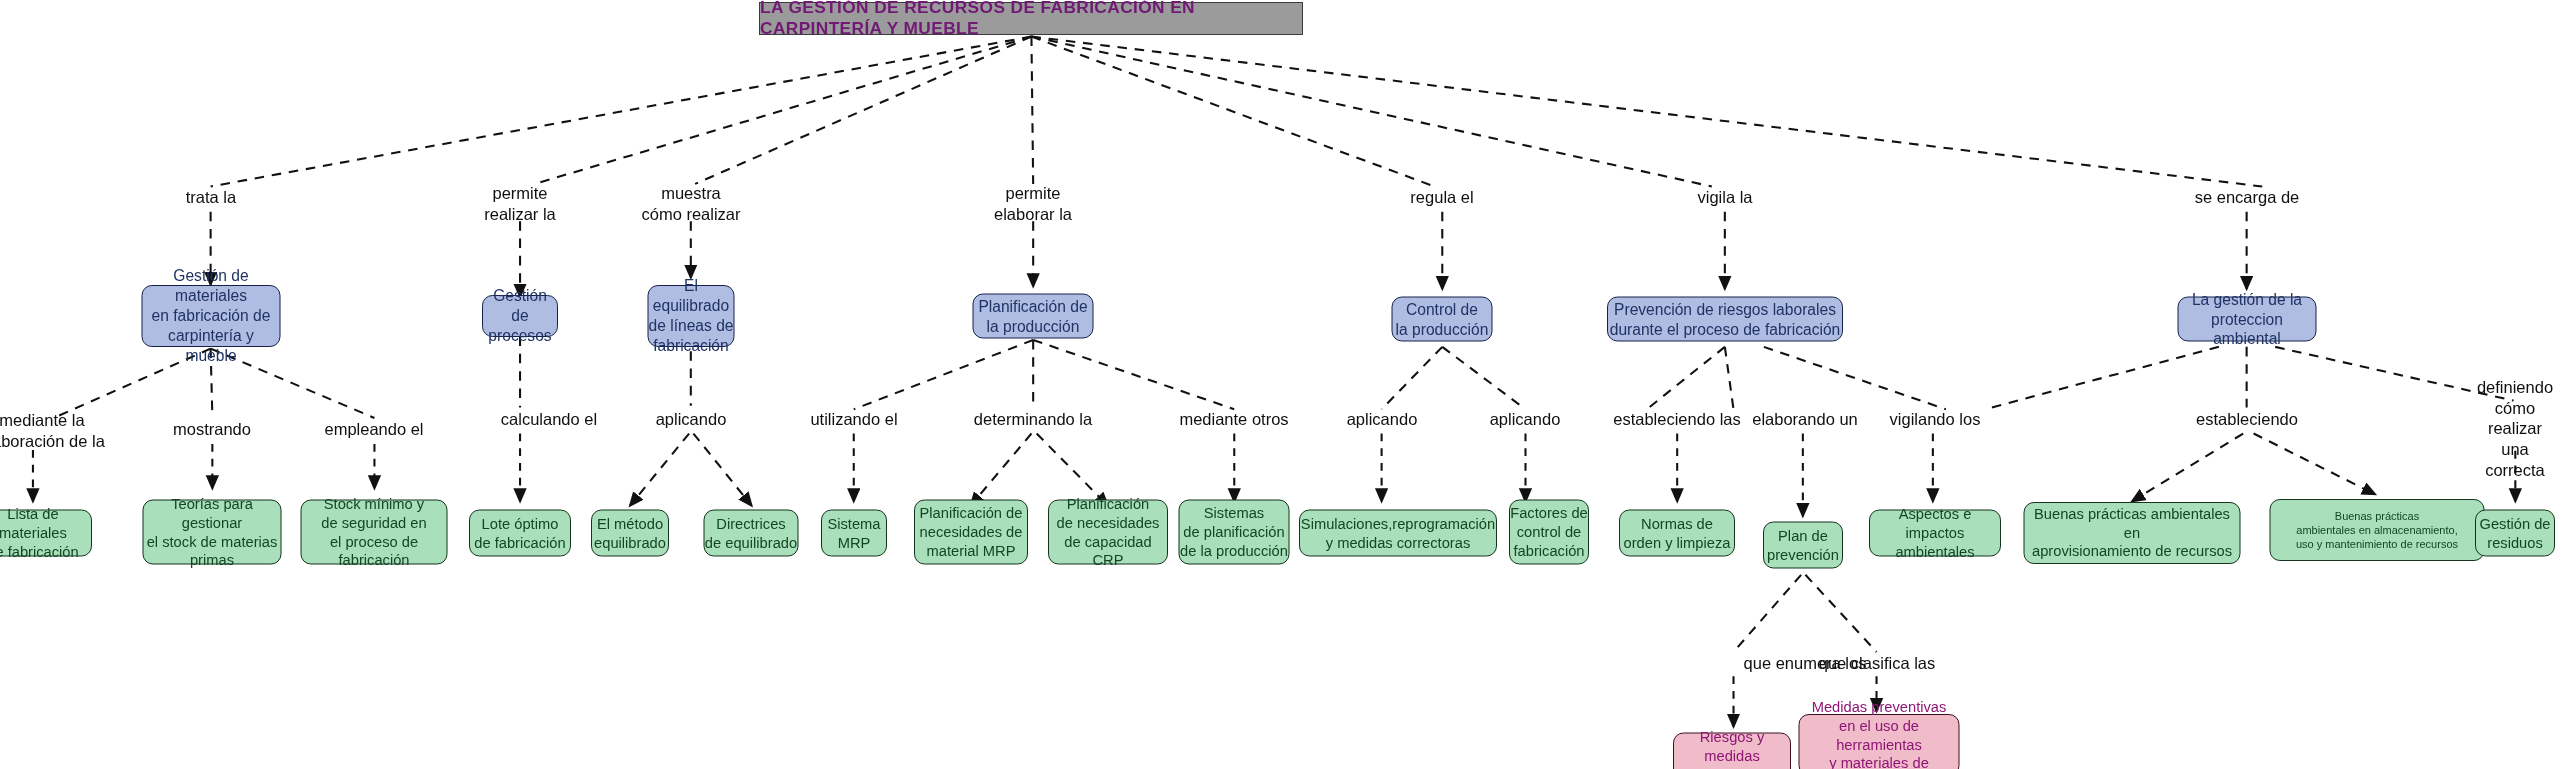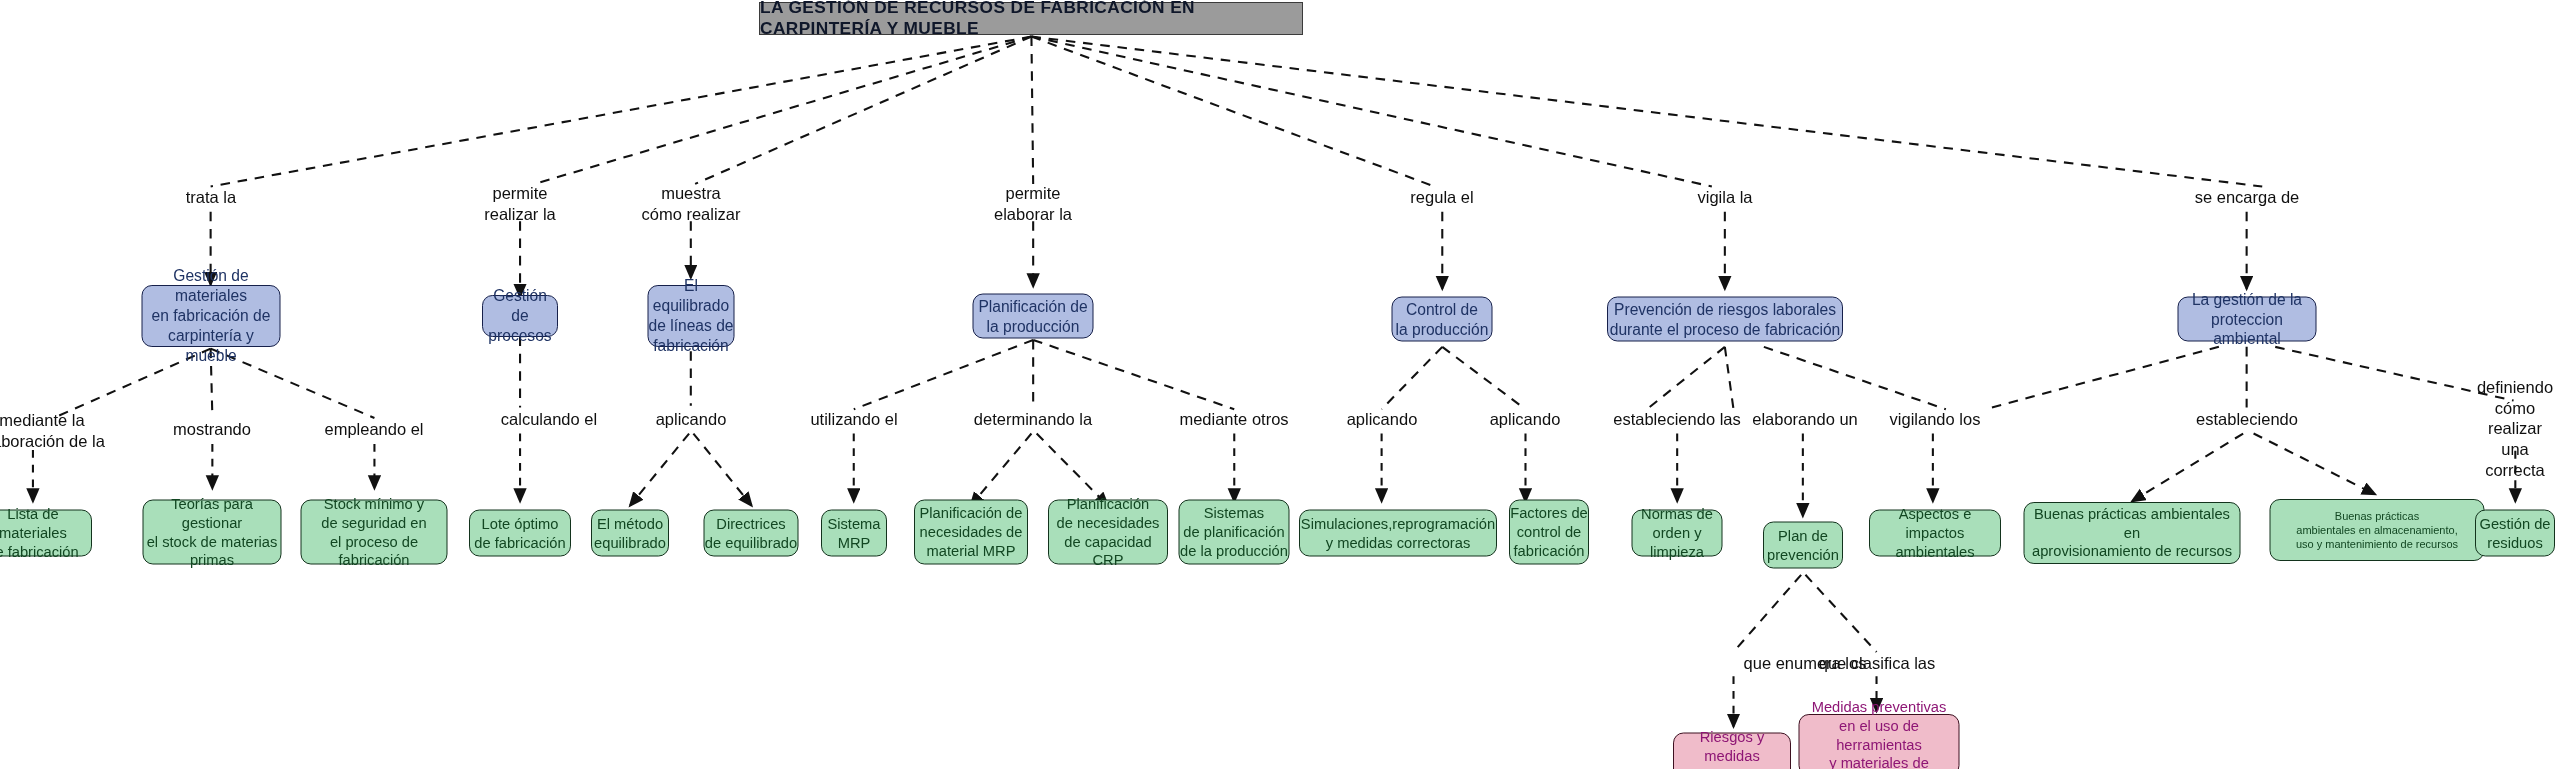--- a/index.html
+++ b/index.html
@@ -10,21 +10,21 @@
 
   .node{position:absolute;box-sizing:border-box;display:flex;align-items:center;
         justify-content:center;text-align:center;border:1.7px solid #111;
         border-radius:10.4px;line-height:1.28;transform:translate(-50%,-50%);
         white-space:pre-line;}
   .node.blue{background:#b0bde2;border-color:#16204a;color:#1f3364;}
   .node.green{background:#a9dfba;border-color:#13331d;color:#124722;}
   .node.pink{background:#f0bcca;border-color:#3d1020;color:#8e1675;}
 
   .title-bar{position:absolute;transform:translate(-50%,0);background:#9b9b9b;
-             border:1.7px solid #3b3b3b;color:#0f172a;font-weight:bold;
+             border:1.7px solid #3b3b3b;color:#701a75;font-weight:bold;
              letter-spacing:0.4px;display:flex;align-items:center;
              justify-content:center;box-sizing:border-box;
              font-family:"Liberation Sans","DejaVu Sans",sans-serif;}
 
   .linklabel{position:absolute;transform:translate(-50%,-50%);color:#101010;
              text-align:center;white-space:pre-line;line-height:1.25;
              font-size:16.5px;}
 </style>
 </head>
 <body>
@@ -214,21 +214,21 @@
 de necesidades
 de capacidad CRP</div>
   <div class="node green" style="left:1234px;top:532px;width:111px;height:65px;font-size:14.7px;">Sistemas
 de planificación
 de la producción</div>
   <div class="node green" style="left:1398px;top:533px;width:198px;height:47px;font-size:14.7px;">Simulaciones,reprogramación
 y medidas correctoras</div>
   <div class="node green" style="left:1549px;top:532px;width:80px;height:65px;font-size:14.7px;">Factores de
 control de
 fabricación</div>
-  <div class="node green" style="left:1677px;top:533px;width:91px;height:47px;font-size:14.7px;text-align:center;">Normas de
+  <div class="node green" style="left:1677px;top:533px;width:116px;height:47px;font-size:14.7px;text-align:center;">Normas de
 orden y limpieza</div>
   <div class="node green" style="left:1803px;top:545px;width:80px;height:47px;font-size:14.7px;">Plan de
 prevención</div>
   <div class="node green" style="left:1935px;top:533px;width:132px;height:47px;font-size:14.7px;">Aspectos e
 impactos ambientales</div>
   <div class="node green" style="left:2132px;top:533px;width:217px;height:62px;font-size:14.7px;">Buenas prácticas ambientales en
 aprovisionamiento de recursos</div>
   <div class="node green" style="left:2377px;top:530px;width:215px;height:62px;font-size:11px;">Buenas prácticas
 ambientales en almacenamiento,
 uso y mantenimiento de recursos</div>

